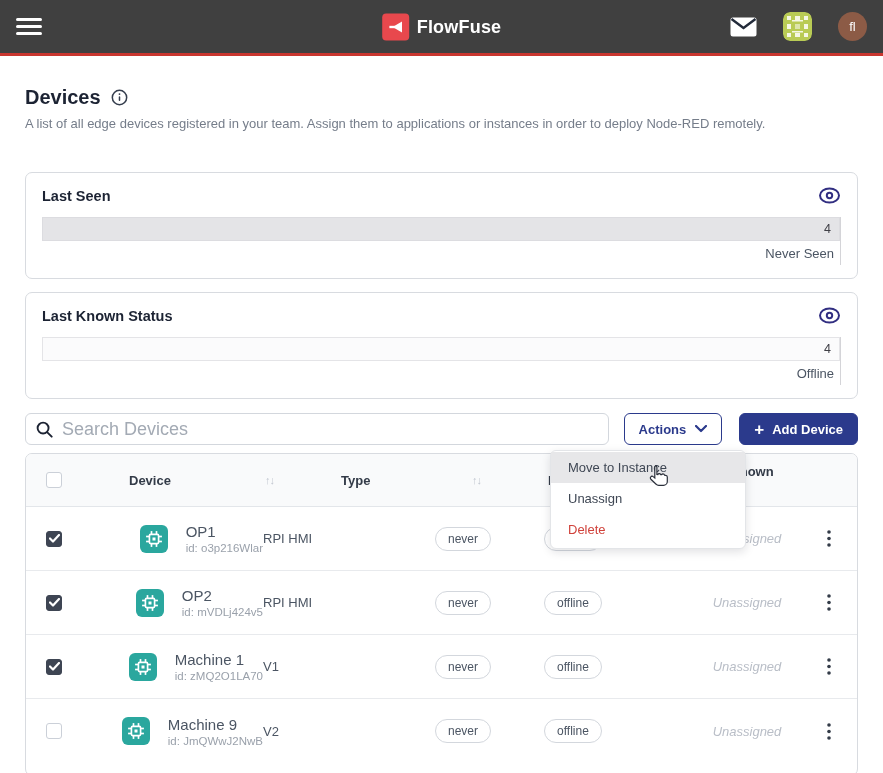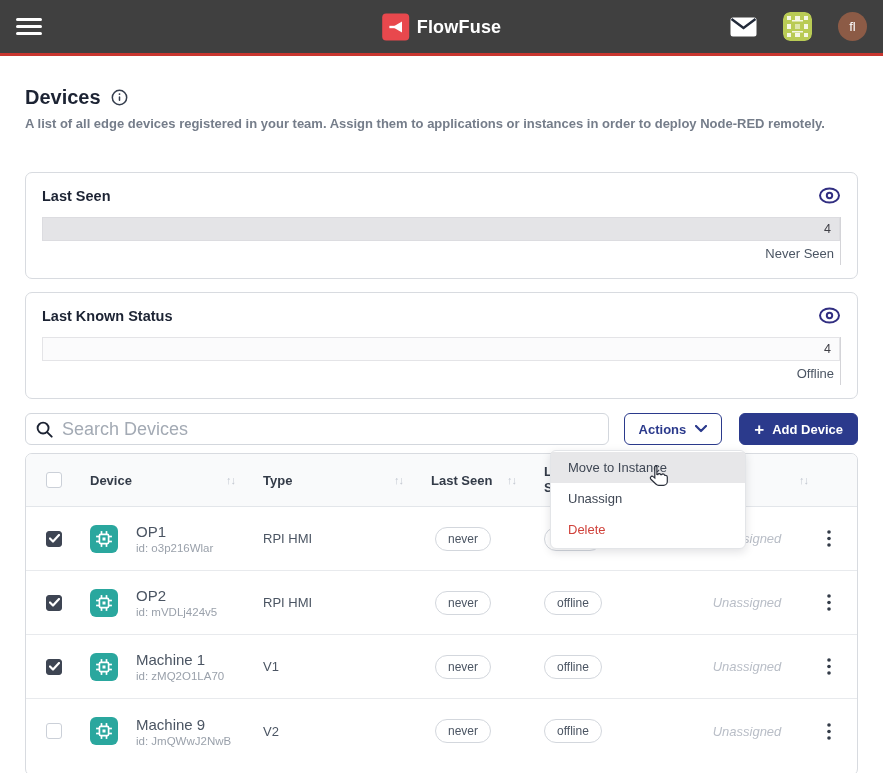--- a/index.html
+++ b/index.html
@@ -19,21 +19,21 @@
   .brand-name { color:#fff; font-size:18px; font-weight:bold; letter-spacing:.2px; }
   .nav-right { margin-left:auto; display:flex; align-items:center; gap:26px; }
   .team-icon { width:29px; height:29px; border-radius:7px; overflow:hidden; cursor:pointer; }
   .avatar { width:29px; height:29px; border-radius:50%; background:#8c5b46; color:#fff;
     font-size:13px; display:flex; align-items:center; justify-content:center; cursor:pointer; }
 
   
   .content { padding:0 25px; }
   .page-head { margin-top:30px; display:flex; align-items:center; gap:10px; }
   .page-title { font-size:20px; font-weight:bold; color:#1c2333; }
-  .page-sub { margin-top:7px; font-size:13px; color:#757d8a;font-weight:bold; }
+  .page-sub { margin-top:7px; font-size:13px; color:#757d8a; }
 
   
   .card { border:1px solid #d8dbe0; border-radius:7px; padding:14px 16px 13px;
     background:#fff; }
   .card-1 { margin-top:41px; }
   .card-2 { margin-top:13px; }
   .card-head { display:flex; align-items:center; justify-content:space-between; }
   .card-title { font-size:14.5px; font-weight:bold; color:#1c2333; }
   .eye-btn { cursor:pointer; display:flex; }
   .chart { margin-top:13px; border-right:1px solid #d4d4d8; }
@@ -59,36 +59,36 @@
     border:1.5px solid #2b3a8c; color:#fff; }
   .btn-add .plus { font-size:17px; font-weight:bold; line-height:1; }
 
   
   .table { margin-top:8px; border:1px solid #d8dbe0; border-radius:7px;
     overflow:hidden; background:#fff; }
   .trow { display:grid;
     grid-template-columns:64px 173px 168px 113px 128px 150px 1fr;
     align-items:center; }
   .thead { background:#f9fafb; height:53px; border-bottom:1px solid #e3e6ea;
-    font-size:13px; font-weight:bold; color:#333b48; }
+    font-size:13px; font-weight:bold; color:#333b48;gap:39px; }
   .th { display:flex; align-items:center; }
   .th .sort { margin-left:auto; margin-right:28px; font-size:11px; color:#c2c7d0;
     letter-spacing:-1px; cursor:pointer; font-weight:normal; }
   .th-status span.lbl { width:78px; line-height:1.25; }
   .th-assigned .sort { margin-right:14px; }
   .cell-check { padding-left:20px; }
   .checkbox { width:16px; height:16px; border:1.5px solid #cbd0d8; border-radius:3px;
     background:#fff; cursor:pointer; display:flex; align-items:center; justify-content:center; }
   .checkbox.checked { background:#3e4553; border-color:#3e4553; }
   .checkbox.checked svg { display:block; }
   .checkbox svg { display:none; }
   .row { height:64px; border-bottom:1px solid #e8eaed; font-size:13px; color:#4b5563;
     background:#fff; }
   .row:last-child { border-bottom:none; }
-  .device-cell { display:flex; align-items:center; gap:18px; }
+  .device-cell { display:flex; align-items:center; gap:18px;justify-content:flex-end; }
   .device-icon { width:28px; height:28px; border-radius:6px; background:#2aa79e;
     display:flex; align-items:center; justify-content:center; flex:0 0 auto; }
   .device-name { font-size:15px; color:#4b5563; }
   .device-id { font-size:11.5px; color:#9aa1ab; margin-top:2px; }
   .pill { display:inline-block; padding:4px 12px; border:1px solid #d3d7dd;
     border-radius:999px; font-size:12px; color:#4b5563; background:#fff; }
   .cell-seen .pill { margin-left:4px; }
   .cell-assigned { text-align:center; font-style:italic; color:#b9bec7; }
   .cell-kebab { display:flex; justify-content:flex-end; padding-right:22px; }
   .kebab { cursor:pointer; padding:4px; display:flex; }

